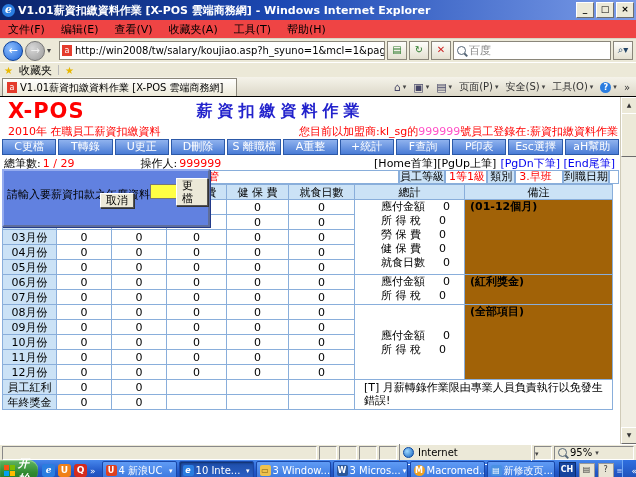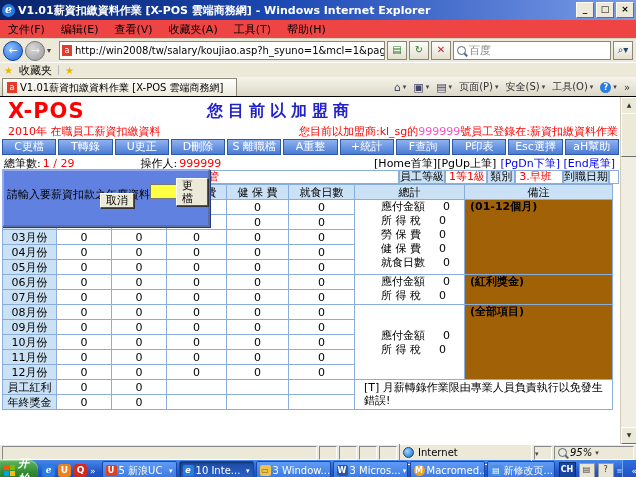--- a/index.html
+++ b/index.html
@@ -90,21 +90,21 @@
   .popup-confirm{left:172px;top:7px;}
   .popup-cancel{left:96px;top:22px;}
 
   
   .statusbar{height:15px;display:flex;align-items:center;background:#ECE9D8;border-top:1px solid #fff;gap:2px;padding:0 2px;font-size:10px;}
   .sp{height:12px;border:1px solid;border-color:#888 #fff #fff #888;}
   .sp.grow{flex:1;}
   .sp.sm{width:16px;}
   .sp.inet{width:125px;display:flex;align-items:center;gap:4px;padding:5px 3px;}
   .globe{width:9px;height:9px;border-radius:50%;background:radial-gradient(circle at 35% 35%,#9fd8ff,#1565c0);border:1px solid #0d47a1;}
-  .sp.zoomp{width:72px;display:flex;align-items:center;gap:3px;padding:0 3px;font-style:italic;}
+  .sp.zoomp{width:72px;display:flex;align-items:center;gap:3px;padding:0 3px;}
 
   
   .taskbar{height:21px;display:flex;align-items:center;background:linear-gradient(#4787ec,#2258c8 55%,#1c4cb4);}
   .startbtn{height:21px;display:flex;align-items:center;gap:3px;padding:0 9px 0 4px;border-radius:0 9px 9px 0;
     background:linear-gradient(#63b663,#2f8a2f 60%,#267426);color:#fff;font-weight:bold;font-style:italic;font-size:11px;
     box-shadow:inset 0 1px 1px #9ed89e;}
   .flag{width:11px;height:11px;display:grid;grid-template-columns:5px 5px;grid-template-rows:5px 5px;gap:1px;}
   .flag i{display:block;}
   .ql{display:flex;align-items:center;gap:3px;padding:0 4px;}
   .qlicon{width:13px;height:13px;border-radius:3px;color:#fff;font-size:9px;line-height:13px;text-align:center;font-weight:bold;}
@@ -206,21 +206,21 @@
         </span>
       <span class="cmditem">»</span>
     </div>
   </div>
 
   <div class="content">
     <div class="page">
 
       <div class="page-head">
         <span class="xpos">X-POS</span>
-        <span class="ptitle">您目前以加盟商</span>
+        <span class="ptitle">薪資扣繳資料作業</span>
       </div>
 
       <div class="subrow">
         <span class="redtext">2010年 在職員工薪資扣繳資料</span>
         <span class="redtext">
           <span>您目前以加盟商:kl_sg的</span><span class="pinktext">999999</span><span>號員工登錄在:薪資扣繳資料作業</span>
         </span>
       </div>
 
       <div class="toolbar">
@@ -486,21 +486,21 @@
     </div>
     <div class="ql">
       <span class="qlicon" style="background:#2a7de0;font-style:italic;font-family:'DejaVu Serif',serif;">e</span>
       <span class="qlicon" style="background:#f08019;">U</span>
       <span class="qlicon" style="background:#d42a1e;">Q</span>
       <span class="chev">»</span>
     </div>
     <div class="taskbtns">
       <div class="taskbtn">
         <span class="ticon" style="background:#e0401e;">U</span>
-        <span>5 新浪UC</span>
+        <span>4 新浪UC</span>
           <span class="tcaret">▾</span>
       </div>
       <div class="taskbtn active">
         <span class="ticon" style="background:#2a7de0;font-style:italic;">e</span>
         <span>10 Inte...</span>
           <span class="tcaret">▾</span>
       </div>
       <div class="taskbtn">
         <span class="ticon" style="background:#eec24e;color:#7a5c10;">▭</span>
         <span>3 Window...</span>

